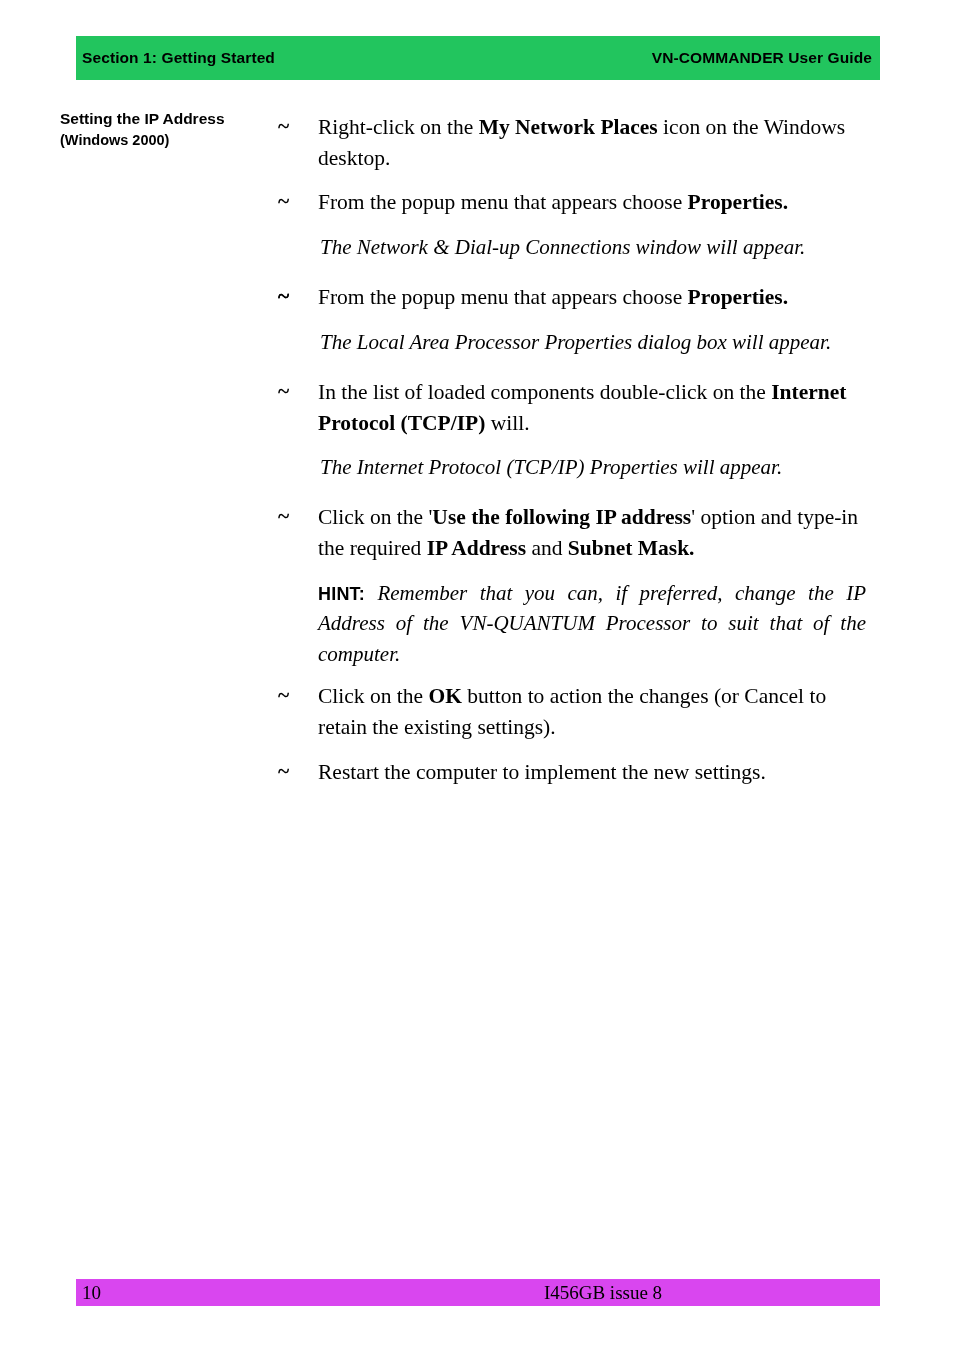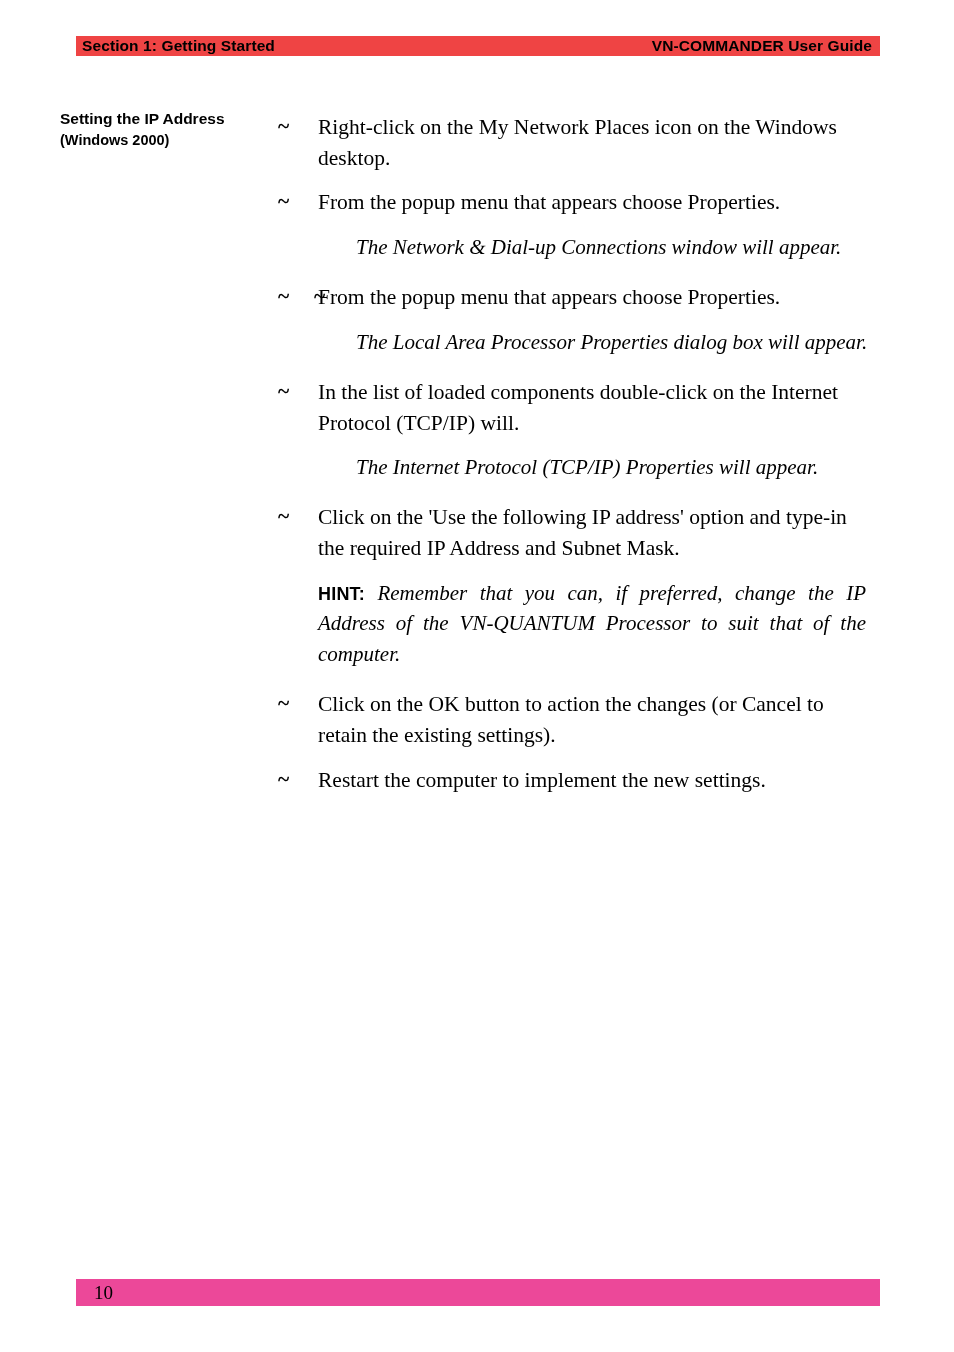--- a/index.html
+++ b/index.html
@@ -22,22 +22,22 @@
     width: 954px;
     height: 1352px;
   }
 
   
   .header-band {
     position: absolute;
     left: 76px;
     top: 36px;
     width: 804px;
-    height: 20px;
-    background: #ef4444;
+    height: 44px;
+    background: #22c55e;
     display: flex;
     align-items: center;
     justify-content: space-between;
     box-sizing: border-box;
     padding: 0 8px 0 6px;
   }
   .header-left, .header-right {
     font-family: "Liberation Sans", "DejaVu Sans", sans-serif;
     font-weight: bold;
     font-size: 15.5px;
@@ -45,25 +45,25 @@
     white-space: nowrap;
   }
 
   
   .footer-band {
     position: absolute;
     left: 76px;
     top: 1279px;
     width: 804px;
     height: 27px;
-    background: #ec4899;
+    background: #d946ef;
     display: flex;
     align-items: center;
     box-sizing: border-box;
-    padding: 0 18px;
+    padding: 0 6px;
   }
   .footer-left {
     font-size: 19px;
     white-space: nowrap;
   }
   .footer-right {
     position: absolute;
     left: 0; right: 0;
     text-align: center;
     font-size: 19px;
@@ -138,26 +138,26 @@
     margin-bottom: 16px;
   }
   .hint .hint-label {
     font-family: "Liberation Sans", "DejaVu Sans", sans-serif;
     font-style: normal;
     font-weight: bold;
     font-size: 18px;
     letter-spacing: 0.2px;
   }
 
-  b, .b { font-weight: normal; }
+  b, .b { font-weight: bold; }
 
   
   .gap-sm { margin-bottom: 14px; }
-  .gap-md { margin-bottom: 20px; margin-left: 36px; }
-  .gap-lg { margin-bottom: 20px; }
+  .gap-md { margin-bottom: 20px; }
+  .gap-lg { margin-bottom: 12px; }
 </style>
 </head>
 <body>
 
 <div class="page">
 
   <div class="header-band">
     <span class="header-left">Section 1: Getting Started</span>
     <span class="header-right">VN-COMMANDER User Guide</span>
   </div>
@@ -217,15 +217,16 @@
 
     <div class="bullet">
       <span class="tilde">~</span>
       <span>Restart the computer to implement the new settings.</span>
     </div>
 
   </div>
 
   <div class="footer-band">
     <span class="footer-left">10</span>
+    <span class="footer-right">I456GB issue 8</span>
   </div>
 
 </div>
 
 </body></html>

